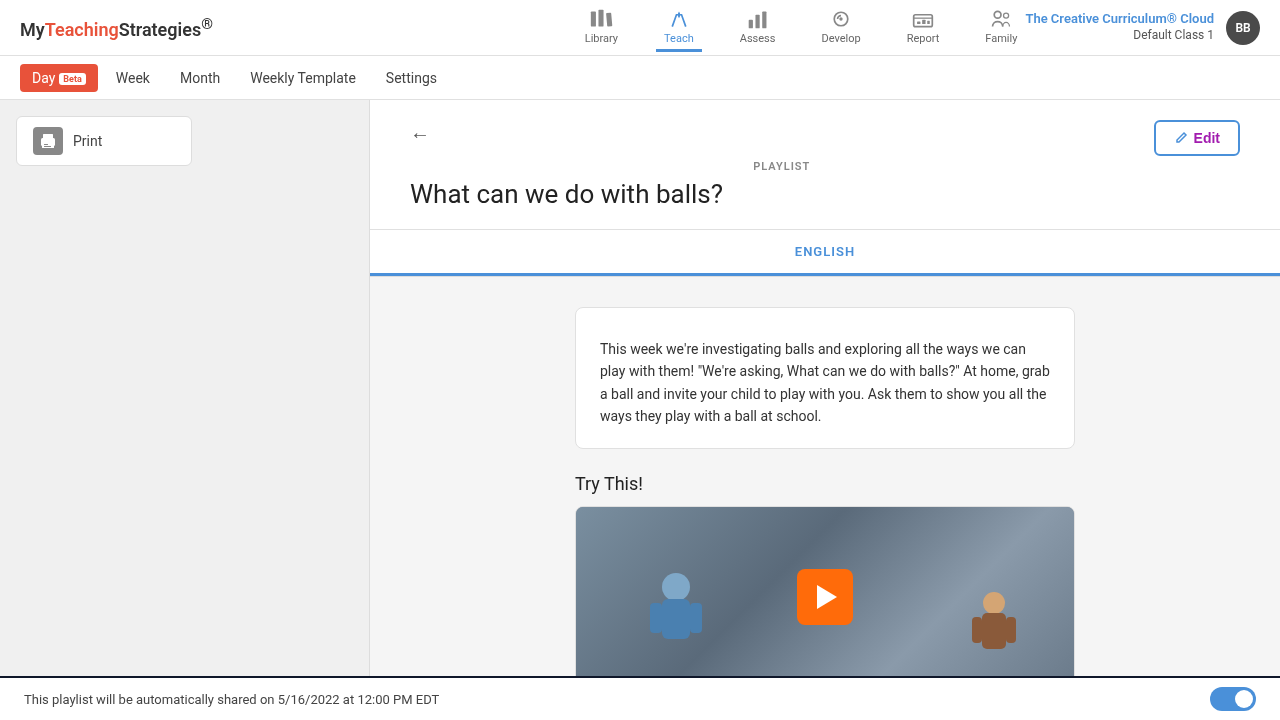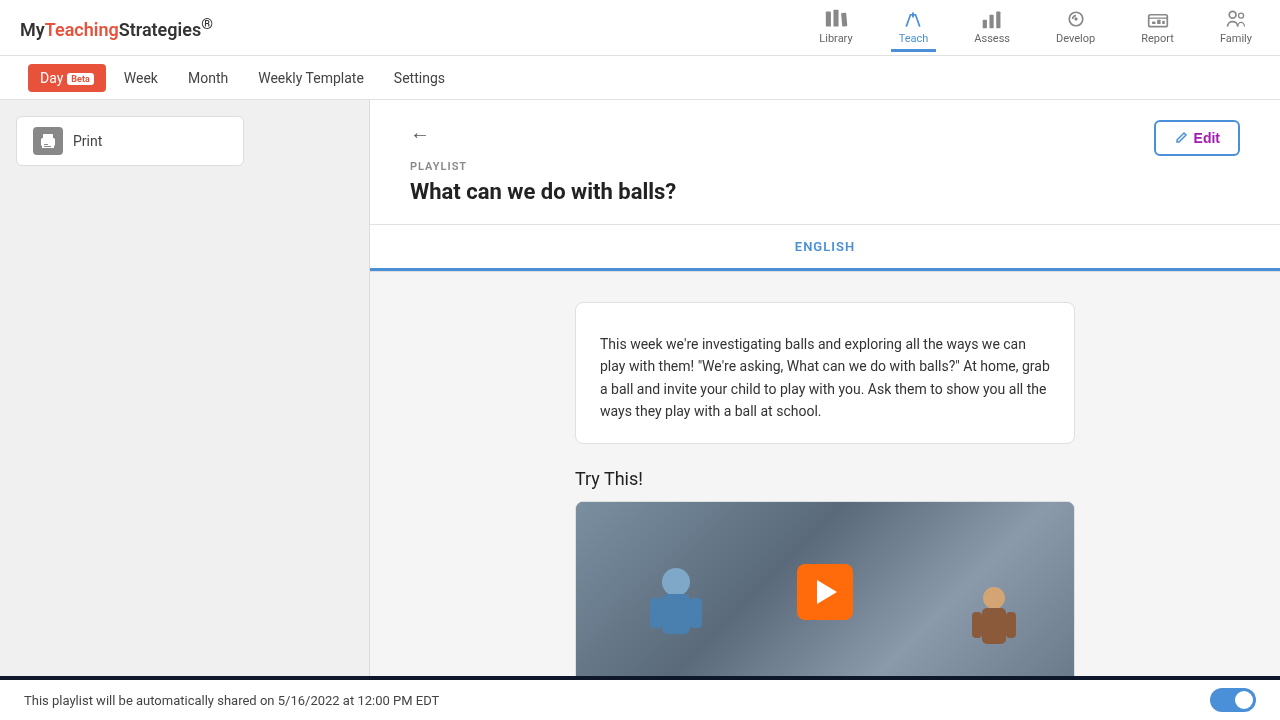--- a/index.html
+++ b/index.html
@@ -69,21 +69,21 @@
       font-size: 12px;
       font-weight: 600;
     }
 
     
     .sub-nav {
       background: #fff;
       border-bottom: 1px solid #e0e0e0;
       display: flex;
       align-items: center;
-      padding: 0 28px;
+      padding: 0 20px;
       height: 44px;
       gap: 6px;
     }
     .sub-nav-item {
       padding: 6px 12px;
       font-size: 14px;
       cursor: pointer;
       color: #444;
       border-radius: 4px;
     }
@@ -119,21 +119,21 @@
       display: flex;
       align-items: center;
       gap: 10px;
       background: #fff;
       border: 1px solid #ddd;
       border-radius: 6px;
       padding: 10px 16px;
       cursor: pointer;
       font-size: 14px;
       color: #444;
-      width: 228px;
+      width: 176px;
     }
     .print-icon {
       width: 30px; height: 28px;
       background: #888;
       border-radius: 4px;
       display: flex; align-items: center; justify-content: center;
       color: #fff;
       font-size: 16px;
     }
 
@@ -162,24 +162,25 @@
       display: inline-block;
       margin-right: 16px;
     }
     .playlist-label {
       color: #888;
       font-size: 11px;
       letter-spacing: 1px;
       text-transform: uppercase;
       margin-bottom: 6px;
       font-weight: 600;
+      text-align: center;
     }
     .playlist-title {
-      font-size: 22px;
-      font-weight: 700;
+      font-size: 26px;
+      font-weight: 400;
       color: #222;
     }
     .edit-btn {
       display: flex;
       align-items: center;
       gap: 6px;
       background: #fff;
       border: 2px solid #4a90d9;
       border-radius: 6px;
       padding: 8px 18px;
@@ -288,21 +289,21 @@
       padding: 12px 16px 14px;
     }
 
     
     .bottom-bar {
       position: fixed;
       bottom: 0;
       left: 0; right: 0;
       height: 44px;
       background: #fff;
-      border-top: 4px solid #0f172a;
+      border-top: 2px solid #0f172a;
       display: flex;
       align-items: center;
       padding: 0 24px;
       justify-content: space-between;
       z-index: 20;
     }
     .bottom-bar-text {
       font-size: 13px;
       color: #444;
     }
@@ -387,20 +388,27 @@
 
     <div class="nav-icon-item">
       <svg viewBox="0 0 28 26" fill="none" xmlns="http://www.w3.org/2000/svg">
         <circle cx="10" cy="8" r="4" stroke="#888" stroke-width="2" fill="none"></circle>
         <path d="M4 22c0-4 3-6 6-6s6 2 6 6" stroke="#888" stroke-width="2" fill="none"></path>
         <circle cx="20" cy="9" r="3" stroke="#888" stroke-width="1.5" fill="none"></circle>
         <path d="M16 22c0-3 2-5 4-5s4 2 4 5" stroke="#888" stroke-width="1.5" fill="none"></path>
       </svg>
       <span>Family</span>
     </div>
+  </div>
+  <div class="nav-right">
+    <div class="tcc-link">
+      <div>The Creative Curriculum® Cloud</div>
+      <div class="sub">Default Class 1</div>
+    </div>
+    <div class="avatar">BB</div>
   </div>
 </nav>
 
 <div class="sub-nav">
   <div class="sub-nav-item day-item">
     <span>Day</span><span class="beta-badge">Beta</span>
   </div>
   <div class="sub-nav-item">Week</div>
   <div class="sub-nav-item">Month</div>
   <div class="sub-nav-item">Weekly Template</div>

